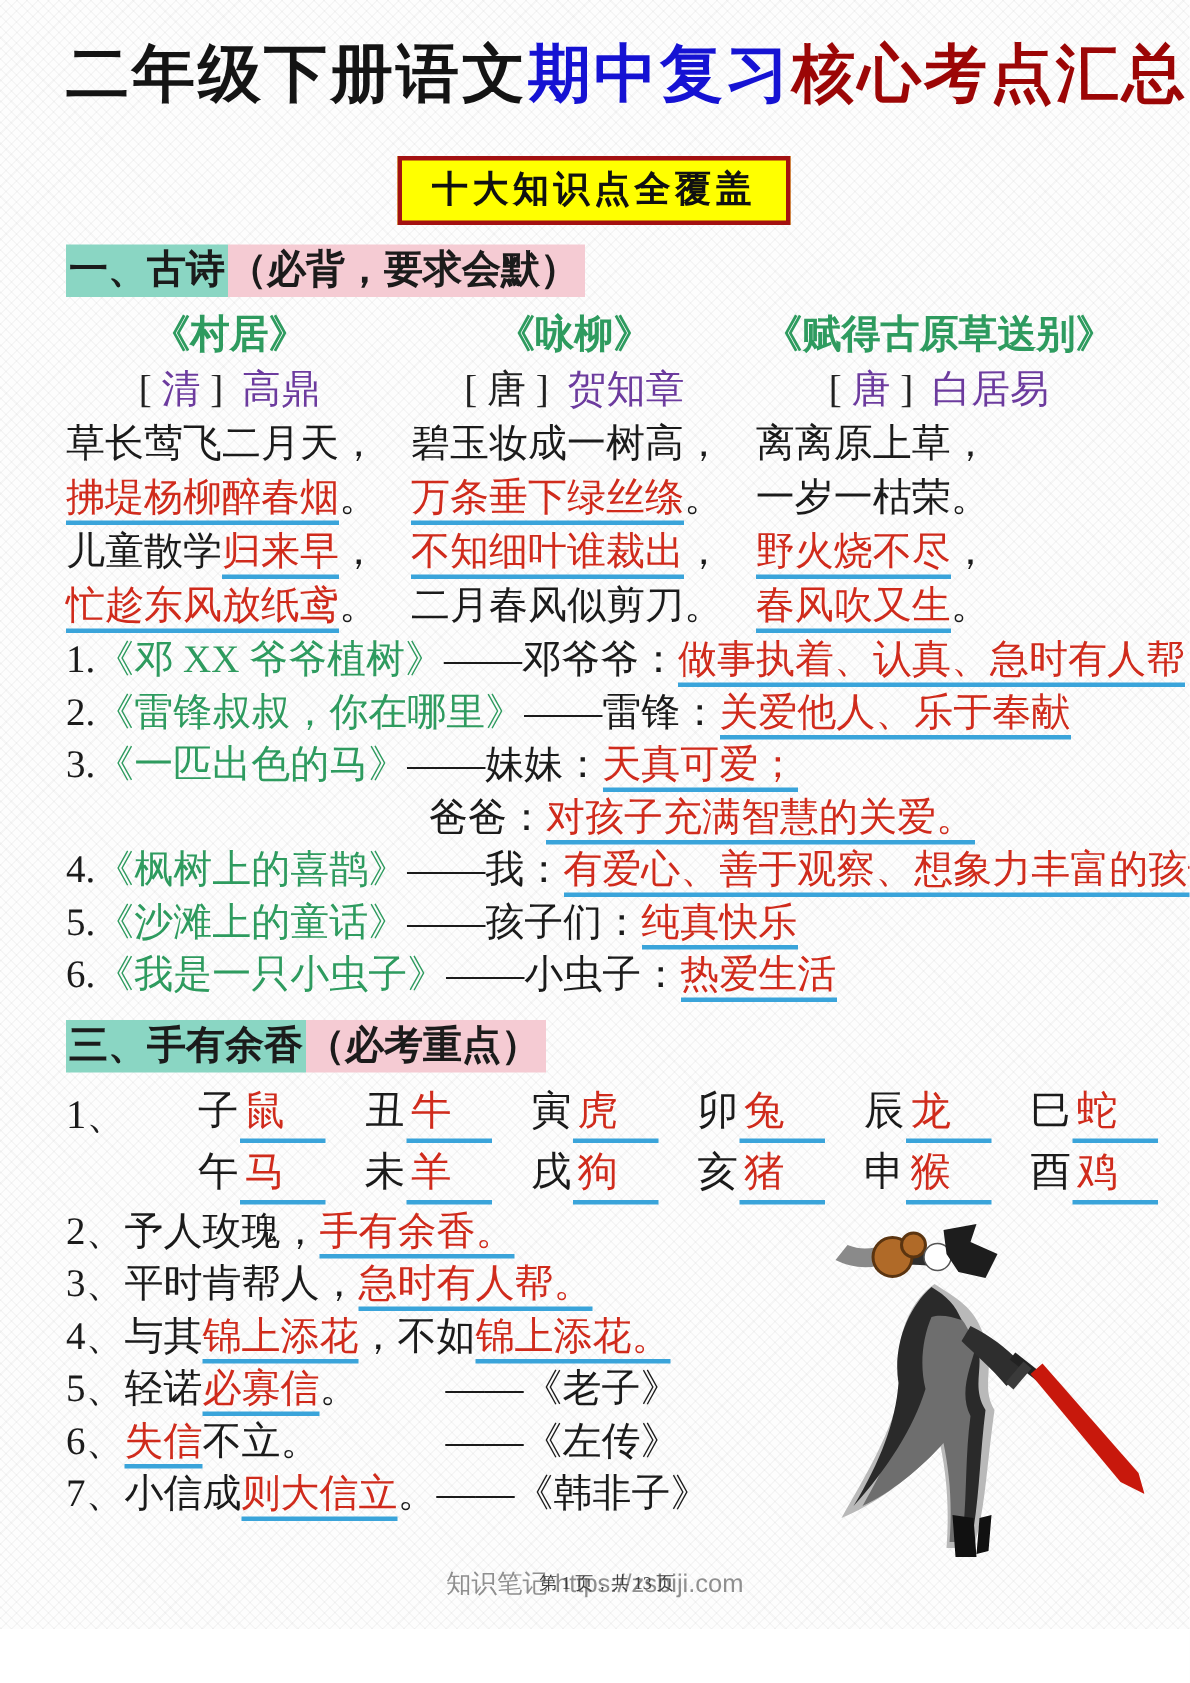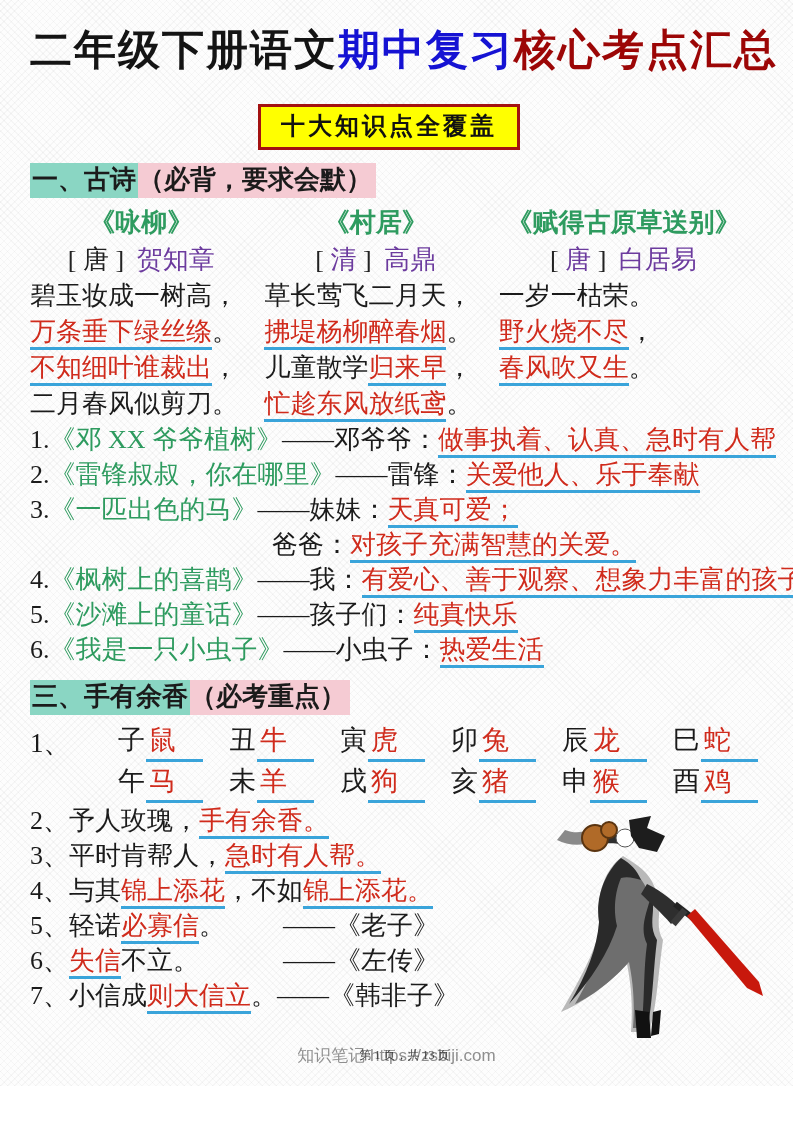--- a/index.html
+++ b/index.html
@@ -1,21 +1,21 @@
 <!DOCTYPE html>
 <html><head>
 <meta charset="utf-8">
 <style>
   html,body{margin:0;padding:0;}
   .page{
     position:relative;
     width:793px;height:1086px;
     margin:0 auto;
     box-sizing:border-box;
-    padding:24px 45px 0 30px;
+    padding:24px 45px 0 44px;
     overflow:hidden;
     font-family:"Liberation Serif",serif;
     background:
       repeating-linear-gradient(45deg, rgba(130,130,130,.06) 0 1px, transparent 1px 5px),
       repeating-linear-gradient(-45deg, rgba(130,130,130,.06) 0 1px, transparent 1px 5px),
       #fdfdfd;
     color:#1b1b1b;
   }
   
   .title{
@@ -153,38 +153,39 @@
   </div>
 
   <div class="banner">十大知识点全覆盖</div>
 
   <div class="sec-head">
     <span class="hl-teal">一、古诗</span><span class="hl-pink">（必背，要求会默）</span>
   </div>
 
   <div class="poems" id="poems">
       <div class="poem-col">
+        <div class="poem-title">《村居》</div>
+        <div class="poem-author"><span class="bracket">[ </span><span class="dyn" style="color: rgb(108, 59, 158);">清</span><span class="bracket"> ] </span><span class="name">高鼎</span></div>
+        <div class="poem-line"><span class="seg-k">草长莺飞二月天，</span></div>
+        <div class="poem-line"><span class="seg-r">拂堤杨柳醉春烟</span><span class="seg-k">。</span></div>
+        <div class="poem-line"><span class="seg-k">儿童散学</span><span class="seg-r">归来早</span><span class="seg-k">，</span></div>
+        <div class="poem-line"><span class="seg-r">忙趁东风放纸鸢</span><span class="seg-k">。</span></div>
+      </div>
+      <div class="poem-col">
         <div class="poem-title">《咏柳》</div>
         <div class="poem-author"><span class="bracket">[ </span><span class="dyn" style="color: rgb(34, 34, 34);">唐</span><span class="bracket"> ] </span><span class="name">贺知章</span></div>
         <div class="poem-line"><span class="seg-k">碧玉妆成一树高，</span></div>
         <div class="poem-line"><span class="seg-r">万条垂下绿丝绦</span><span class="seg-k">。</span></div>
         <div class="poem-line"><span class="seg-r">不知细叶谁裁出</span><span class="seg-k">，</span></div>
         <div class="poem-line"><span class="seg-k">二月春风似剪刀。</span></div>
       </div>
       <div class="poem-col">
-        <div class="poem-title">《村居》</div>
-        <div class="poem-author"><span class="bracket">[ </span><span class="dyn" style="color: rgb(108, 59, 158);">清</span><span class="bracket"> ] </span><span class="name">高鼎</span></div>
-        <div class="poem-line"><span class="seg-k">草长莺飞二月天，</span></div>
-        <div class="poem-line"><span class="seg-r">拂堤杨柳醉春烟</span><span class="seg-k">。</span></div>
-        <div class="poem-line"><span class="seg-k">儿童散学</span><span class="seg-r">归来早</span><span class="seg-k">，</span></div>
-        <div class="poem-line"><span class="seg-r">忙趁东风放纸鸢</span><span class="seg-k">。</span></div>
-      </div>
-      <div class="poem-col">
         <div class="poem-title">《赋得古原草送别》</div>
         <div class="poem-author"><span class="bracket">[ </span><span class="dyn" style="color: rgb(108, 59, 158);">唐</span><span class="bracket"> ] </span><span class="name">白居易</span></div>
+        <div class="poem-line"><span class="seg-k">离离原上草，</span></div>
         <div class="poem-line"><span class="seg-k">一岁一枯荣。</span></div>
         <div class="poem-line"><span class="seg-r">野火烧不尽</span><span class="seg-k">，</span></div>
         <div class="poem-line"><span class="seg-r">春风吹又生</span><span class="seg-k">。</span></div>
       </div>
     </div>
 
 
   <div id="character-items">
       <div class="line"><span class="seg-k">1.</span><span class="seg-g">《邓 XX 爷爷植树》</span><span class="seg-k">——邓爷爷：</span><span class="seg-r">做事执着、认真、急时有人帮</span></div>
       <div class="line"><span class="seg-k">2.</span><span class="seg-g">《雷锋叔叔，你在哪里》</span><span class="seg-k">——雷锋：</span><span class="seg-r">关爱他人、乐于奉献</span></div>

